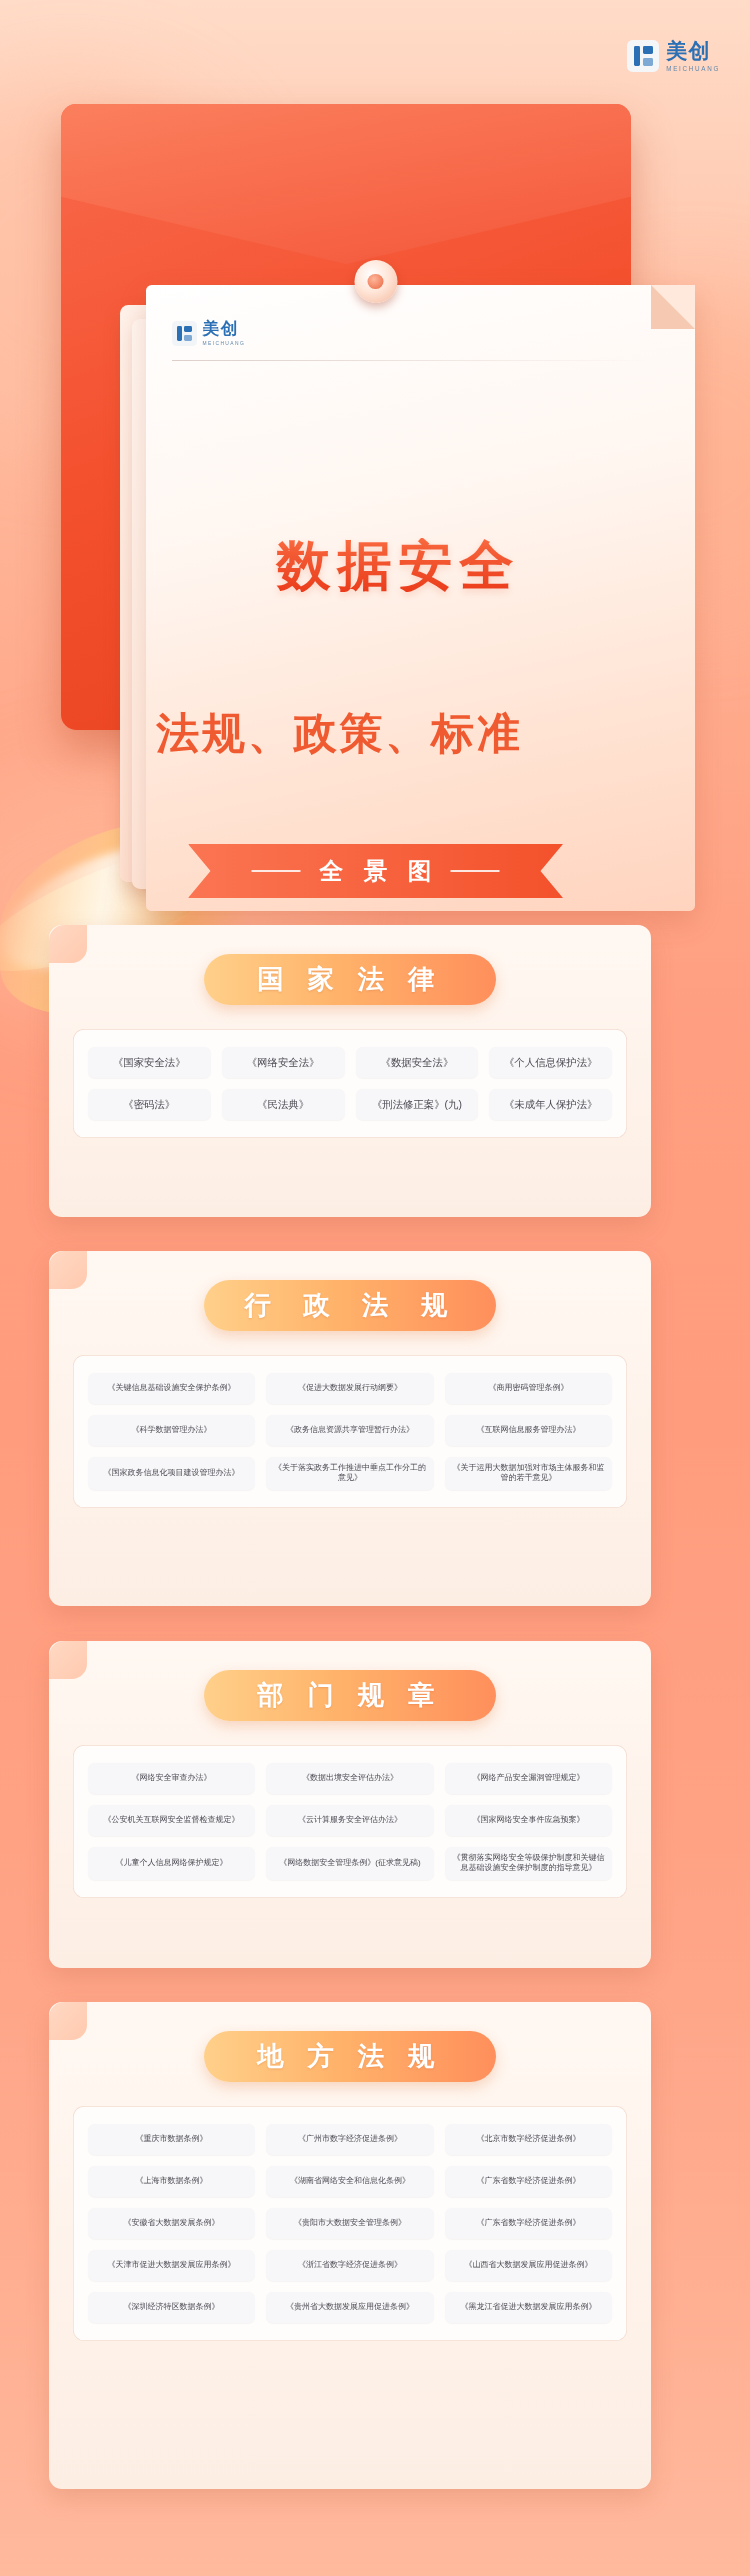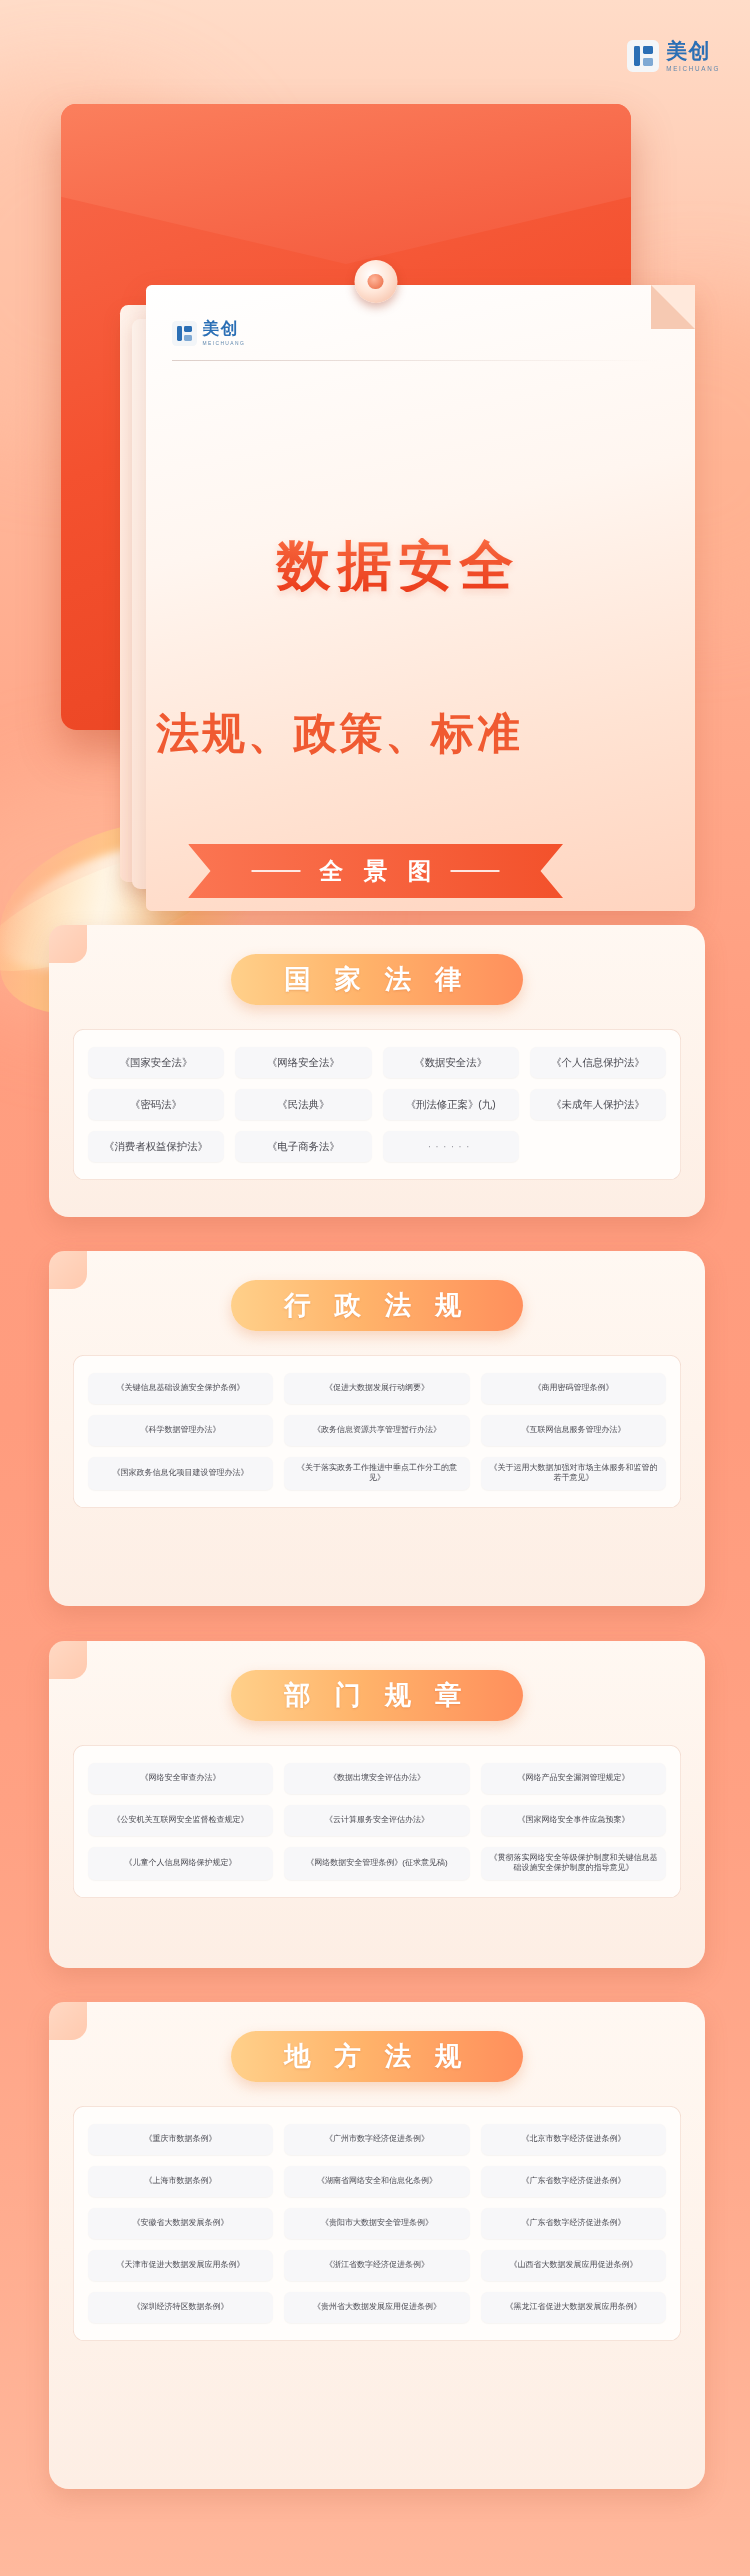--- a/index.html
+++ b/index.html
@@ -209,23 +209,23 @@
   .hero-banner .bn-line { width: 49px; height: 1.4px; background: rgba(255,255,255,.85); }
   .hero-banner .bn-text {
     color: #fff; font-size: 23.6px; font-weight: bold; letter-spacing: 7px;
     margin: 0 12.5px; padding-left: 7px;
   }
 
   
   .section {
     position: absolute;
     left: 49px;
-    width: 656px;
+    width: 602px;
     background: linear-gradient(180deg, #fff8f2 0%, #fdeee4 100%);
-    border-radius: 20px;
+    border-radius: 13px;
     box-shadow: 0 9.7px 23.6px rgba(180,90,60,.20);
   }
   .section .fold {
     position: absolute;
     left: 0; top: 0;
     width: 38px; height: 38px;
     background: linear-gradient(135deg, #ffd9c4 0%, #ffc9ae 100%);
     border-radius: 15.3px 0 15.3px 0;
   }
   .sec-title {
@@ -268,21 +268,21 @@
     min-height: 31px;
     flex: 1 1 0;
     box-shadow: 0 0.7px 1.4px rgba(0,0,0,.04);
   }
   .pill.small { font-size: 8px; line-height: 1.35; padding: 5.6px 7px; }
   .pill.dots { letter-spacing: 4.2px; color: #9b9ba3; }
   .pill.ghost { background: transparent; box-shadow: none; }
 
   
   #sec-national { top: 925px; height: 292px; }
-  #sec-admin    { top: 1251px; height: 355px; }
+  #sec-admin    { top: 1251px; height: 355px; font-family: Liberation Mono, monospace; }
   #sec-dept     { top: 1641px; height: 327px; }
   #sec-local    { top: 2002px; height: 487px; }
 </style>
 </head>
 <body>
 
 <div class="blob blob1"></div>
 <div class="blob blob2"></div>
 <div class="blob blob3"></div>
 <div class="ribbon ribbon-gold"></div>
@@ -340,26 +340,20 @@
       <div class="pill">《网络安全法》</div>
       <div class="pill">《数据安全法》</div>
       <div class="pill">《个人信息保护法》</div>
     </div>
     <div class="row">
       <div class="pill">《密码法》</div>
       <div class="pill">《民法典》</div>
       <div class="pill">《刑法修正案》(九)</div>
       <div class="pill">《未成年人保护法》</div>
     </div>
-    <div class="row">
-      <div class="pill">《消费者权益保护法》</div>
-      <div class="pill">《电子商务法》</div>
-      <div class="pill dots">······</div>
-      <div class="pill ghost"></div>
-    </div>
   </div>
 </div>
 
 <div class="section" id="sec-admin">
   <div class="fold"></div>
   <div class="sec-title">行 政 法 规</div>
   <div class="sec-inner">
     <div class="row">
       <div class="pill small">《关键信息基础设施安全保护条例》</div>
       <div class="pill small">《促进大数据发展行动纲要》</div>

